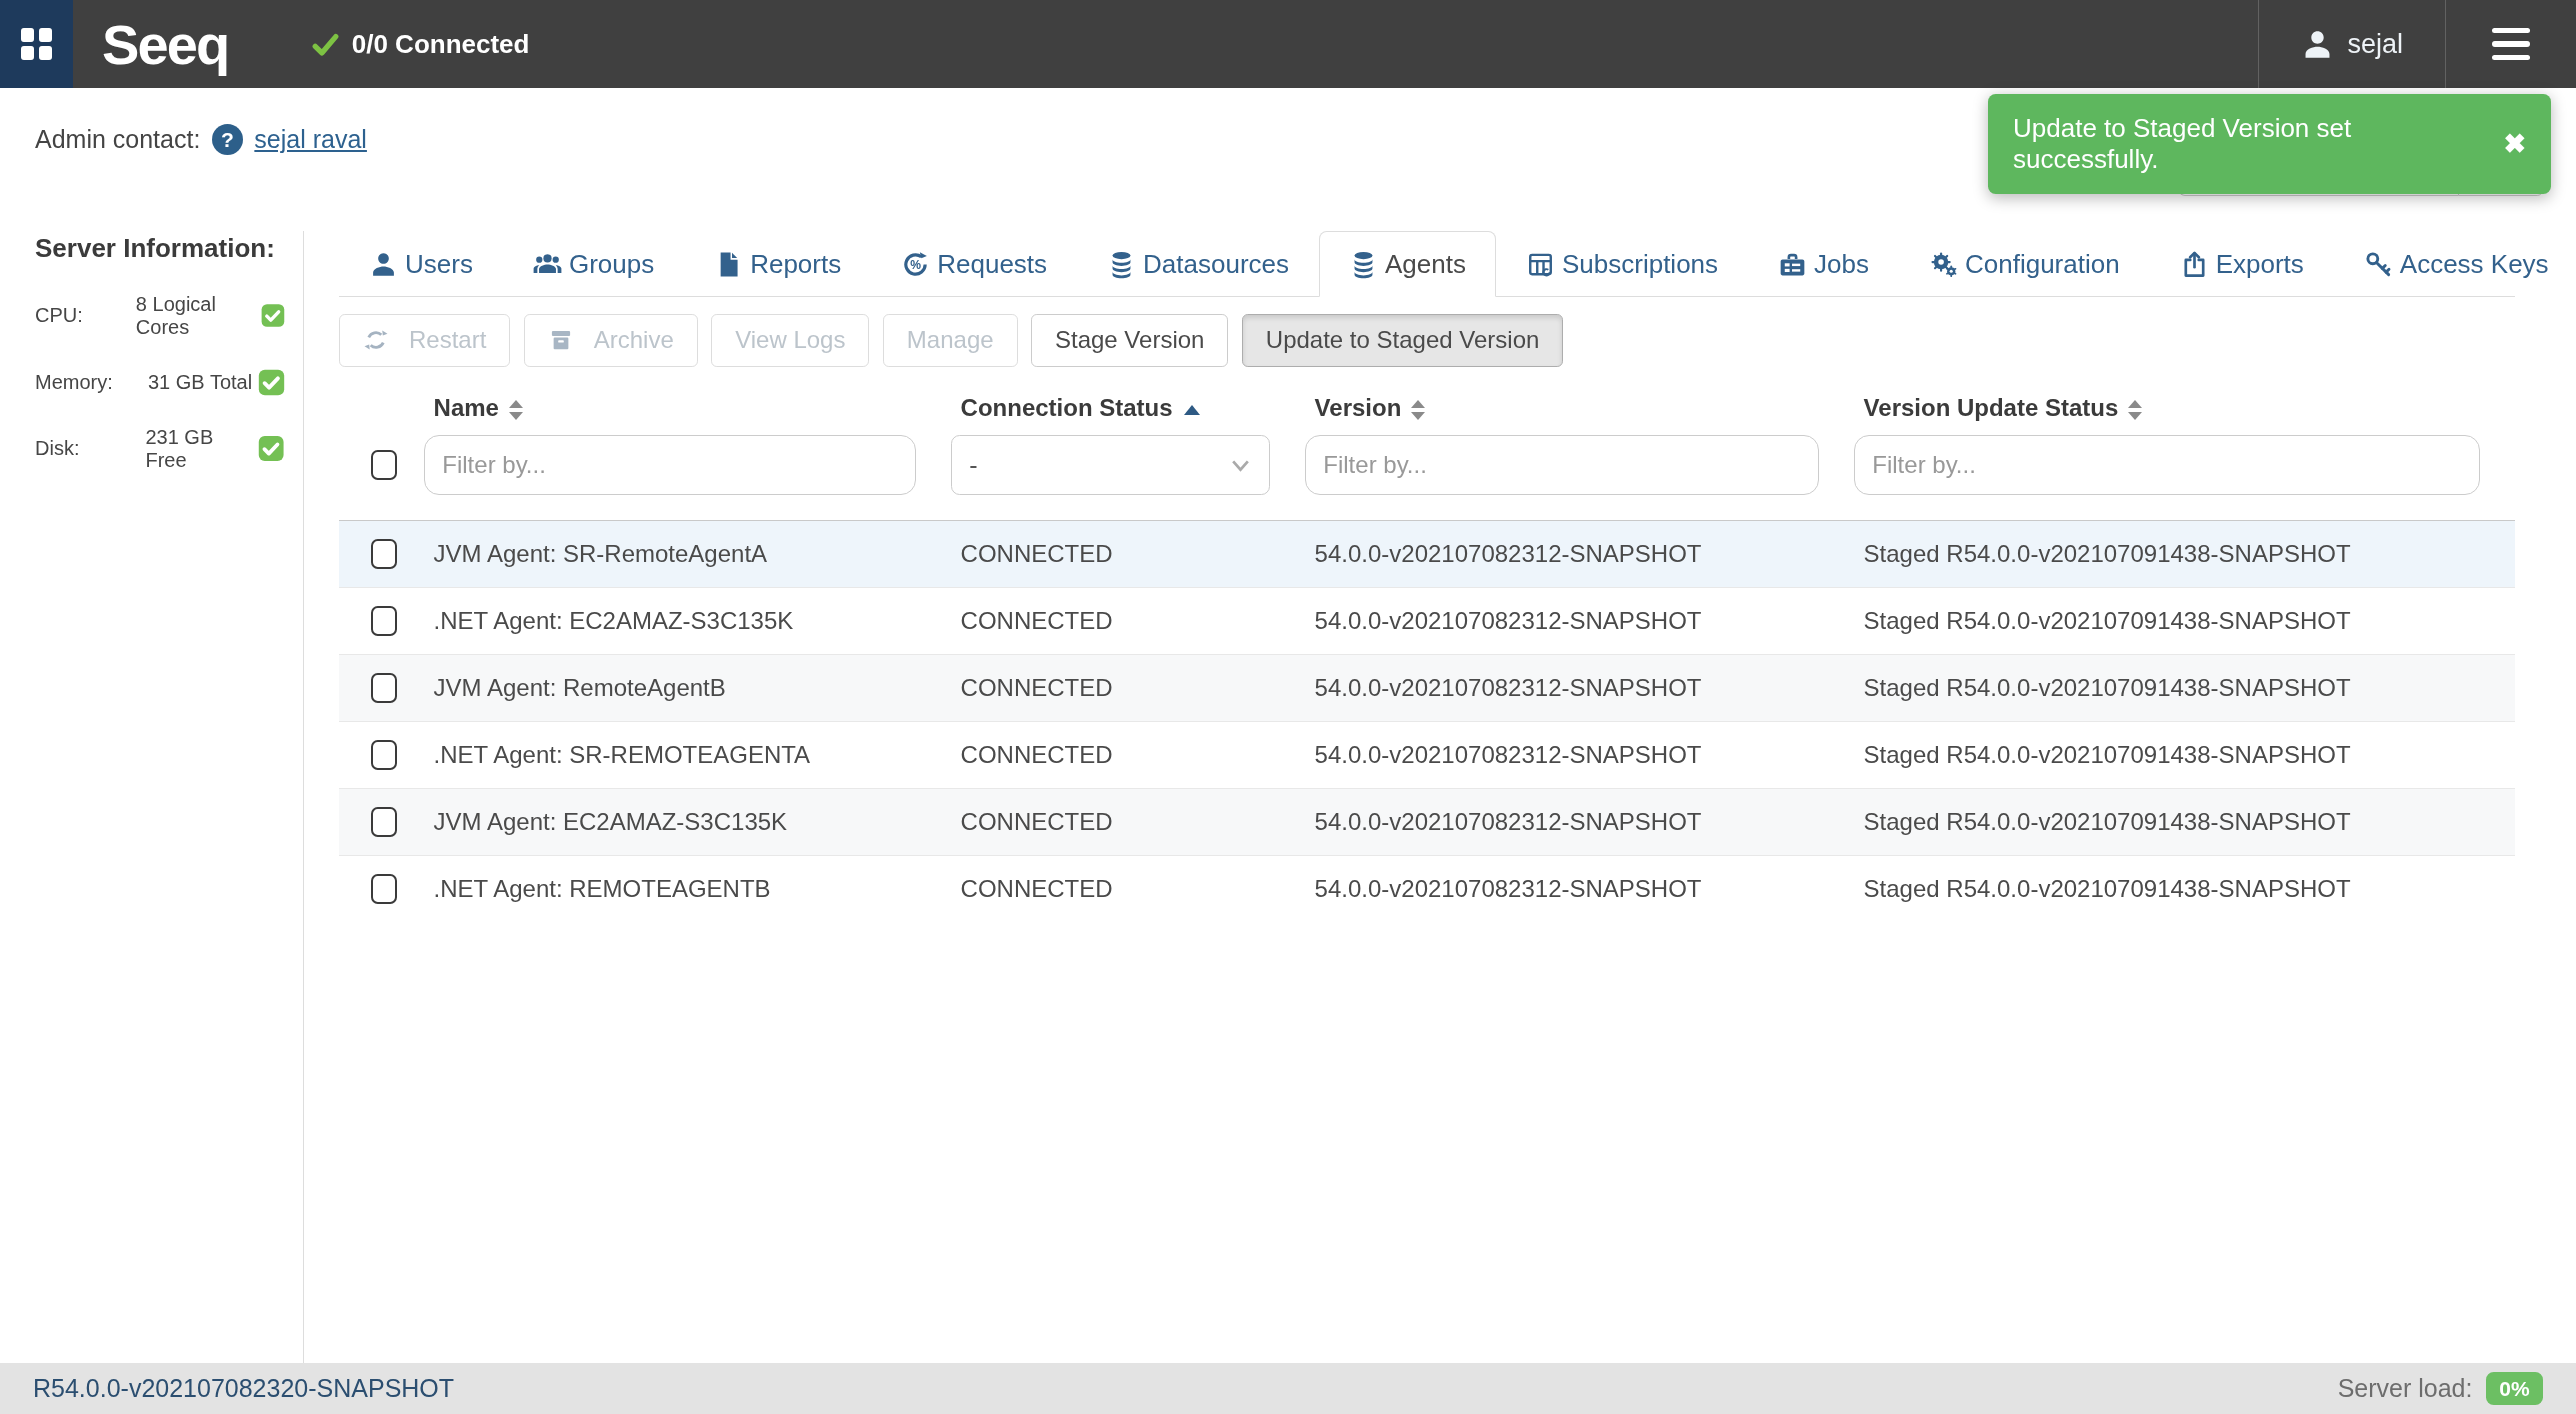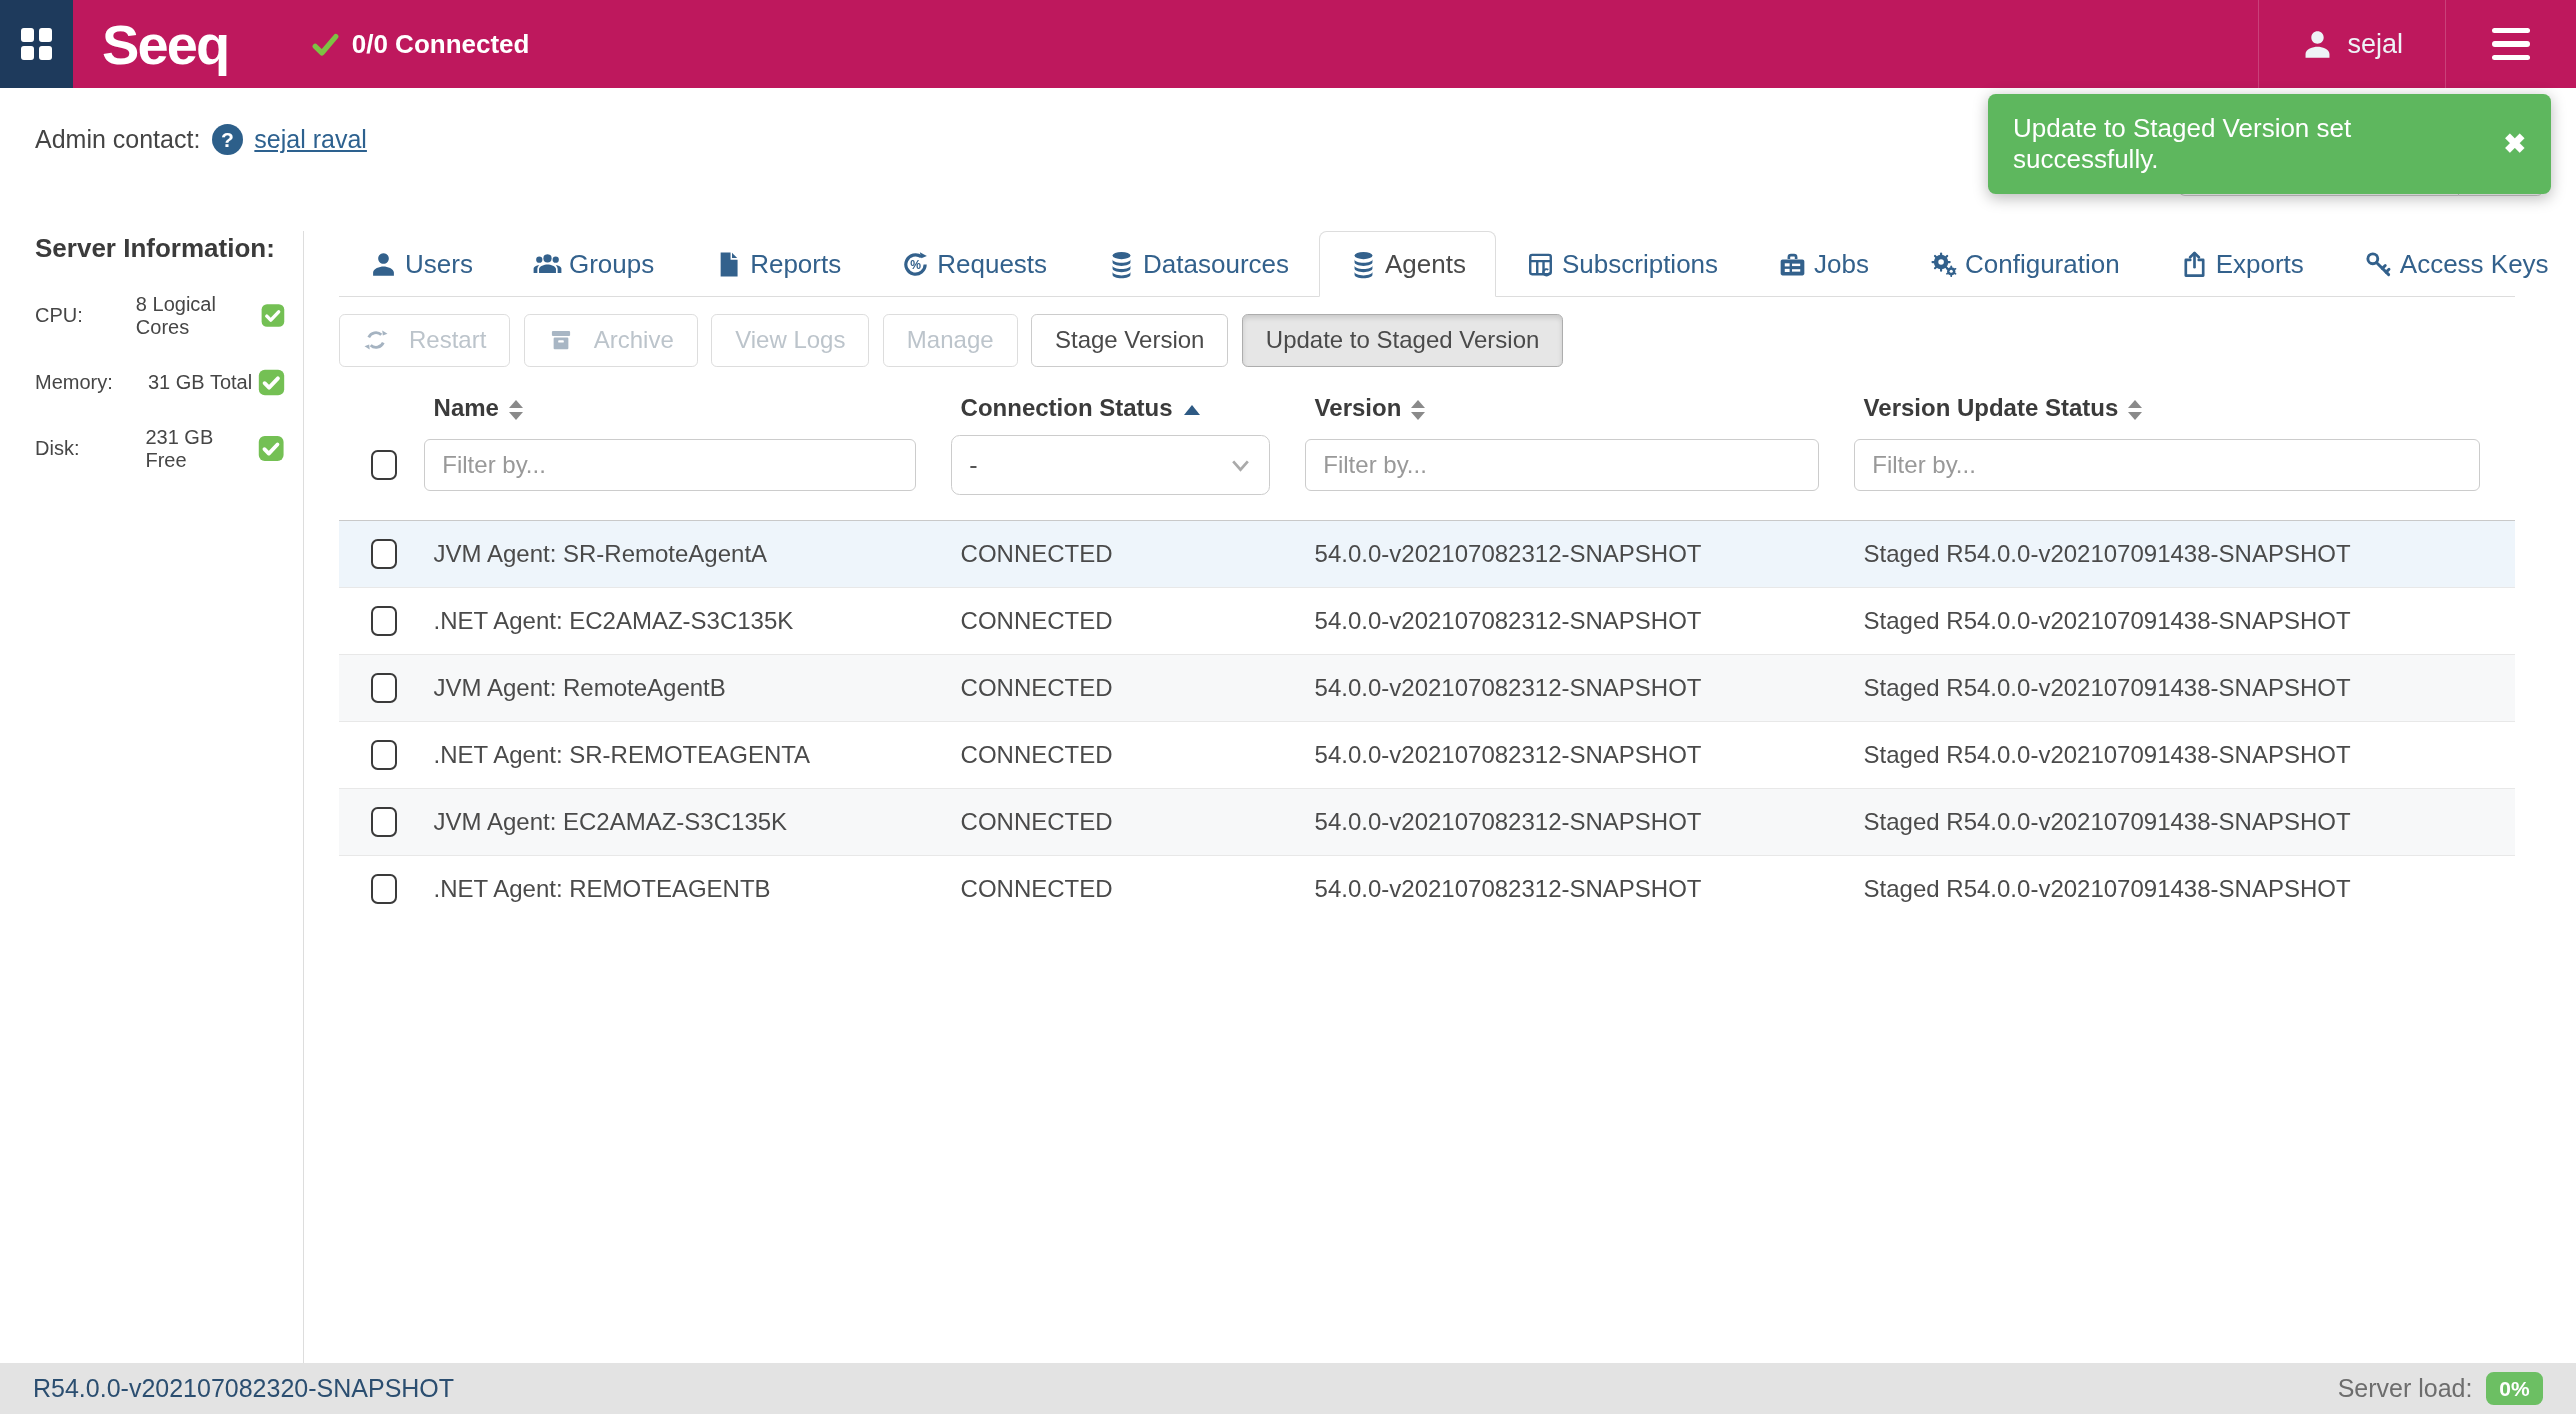--- a/index.html
+++ b/index.html
@@ -1,20 +1,20 @@
 <!DOCTYPE html>
 <html><head>
 <meta charset="utf-8">
 <style>
   * { margin:0; padding:0; box-sizing:border-box; }
   html,body { width:2576px; height:1415px; overflow:hidden; background:#fff;
     font-family:"Liberation Sans", sans-serif; color:#464646; }
 
   
-  .navbar { height:88px; background:#be185d; display:flex; align-items:stretch; position:relative; }
+  .navbar { height:88px; background:#404040; display:flex; align-items:stretch; position:relative; }
   .apps-block { width:73px; background:#1e3a5c; display:flex; align-items:center; justify-content:center; }
   .apps-grid { display:grid; grid-template-columns:13.4px 13.4px; grid-gap:4.8px; }
   .apps-grid span { width:13.4px; height:13.4px; background:#fff; border-radius:2.9px; display:block; }
   .logo { color:#fff; font-size:56px; font-weight:bold; letter-spacing:-1.9px; align-self:center; margin-left:29px; }
   .conn { display:flex; align-items:center; margin-left:83px; color:#fff; font-weight:bold; font-size:26px; gap:11.5px; }
   .nav-right { margin-left:auto; display:flex; align-items:stretch; }
   .user-box { display:flex; align-items:center; gap:13.4px; padding:0 42px; color:#eef3f7; font-size:27px;
     border-left:1px solid rgba(255,255,255,.18); border-right:1px solid rgba(255,255,255,.18); }
   .burger-box { display:flex; flex-direction:column; justify-content:center; gap:7.7px; padding:0 46px; cursor:pointer; }
   .burger-box i { display:block; width:38px; height:5.8px; background:#fff; border-radius:2.9px; }
@@ -67,21 +67,21 @@
 
   
   table { margin-top:27px; width:100%; border-collapse:collapse; table-layout:fixed; }
   th { text-align:left; font-size:24px; color:#3b3b3b; padding:0 0 13.4px 9.6px; vertical-align:bottom; white-space:nowrap; }
   .sorts { display:inline-flex; flex-direction:column; gap:3.8px; margin-left:9.6px; vertical-align:middle; cursor:pointer; }
   .tri-u { width:0; height:0; border-left:7.7px solid transparent; border-right:7.7px solid transparent; border-bottom:8.6px solid #8a8a8a; }
   .tri-d { width:0; height:0; border-left:7.7px solid transparent; border-right:7.7px solid transparent; border-top:8.6px solid #8a8a8a; }
   .tri-asc { width:0; height:0; border-left:8.6px solid transparent; border-right:8.6px solid transparent;
     border-bottom:10.6px solid #2e5a84; display:inline-block; margin-left:11.5px; vertical-align:middle; cursor:pointer; }
   .frow td { padding:0 35px 25px 0; }
-  .finput { width:100%; height:52px; border:1px solid #ccc; border-radius:6px; padding:0 17.3px; font-size:24px;
+  .finput { width:100%; height:60px; border:1px solid #ccc; border-radius:15px; padding:0 17.3px; font-size:24px;
     font-family:inherit; color:#555; outline:none; }
   .finput::placeholder { color:#999; }
   .fselect { width:100%; height:60px; border:1px solid #ccc; border-radius:8.6px; display:flex; align-items:center;
     justify-content:space-between; padding:0 17.3px; font-size:25px; color:#555; cursor:pointer; }
   .cb { display:block; width:26px; height:30px; border:2.9px solid #3a3a3a; border-radius:6.7px; background:#fff;
     margin-left:32px; cursor:pointer; }
   tbody td { font-size:24px; color:#4a4a4a; padding:18px 0 18px 9.6px; border-top:1px solid #e8e8e8;
     white-space:nowrap; overflow:hidden; }
   tbody tr:first-child td { border-top:1px solid #c9c9c9; }
   tbody td:first-child { padding-left:0; }

